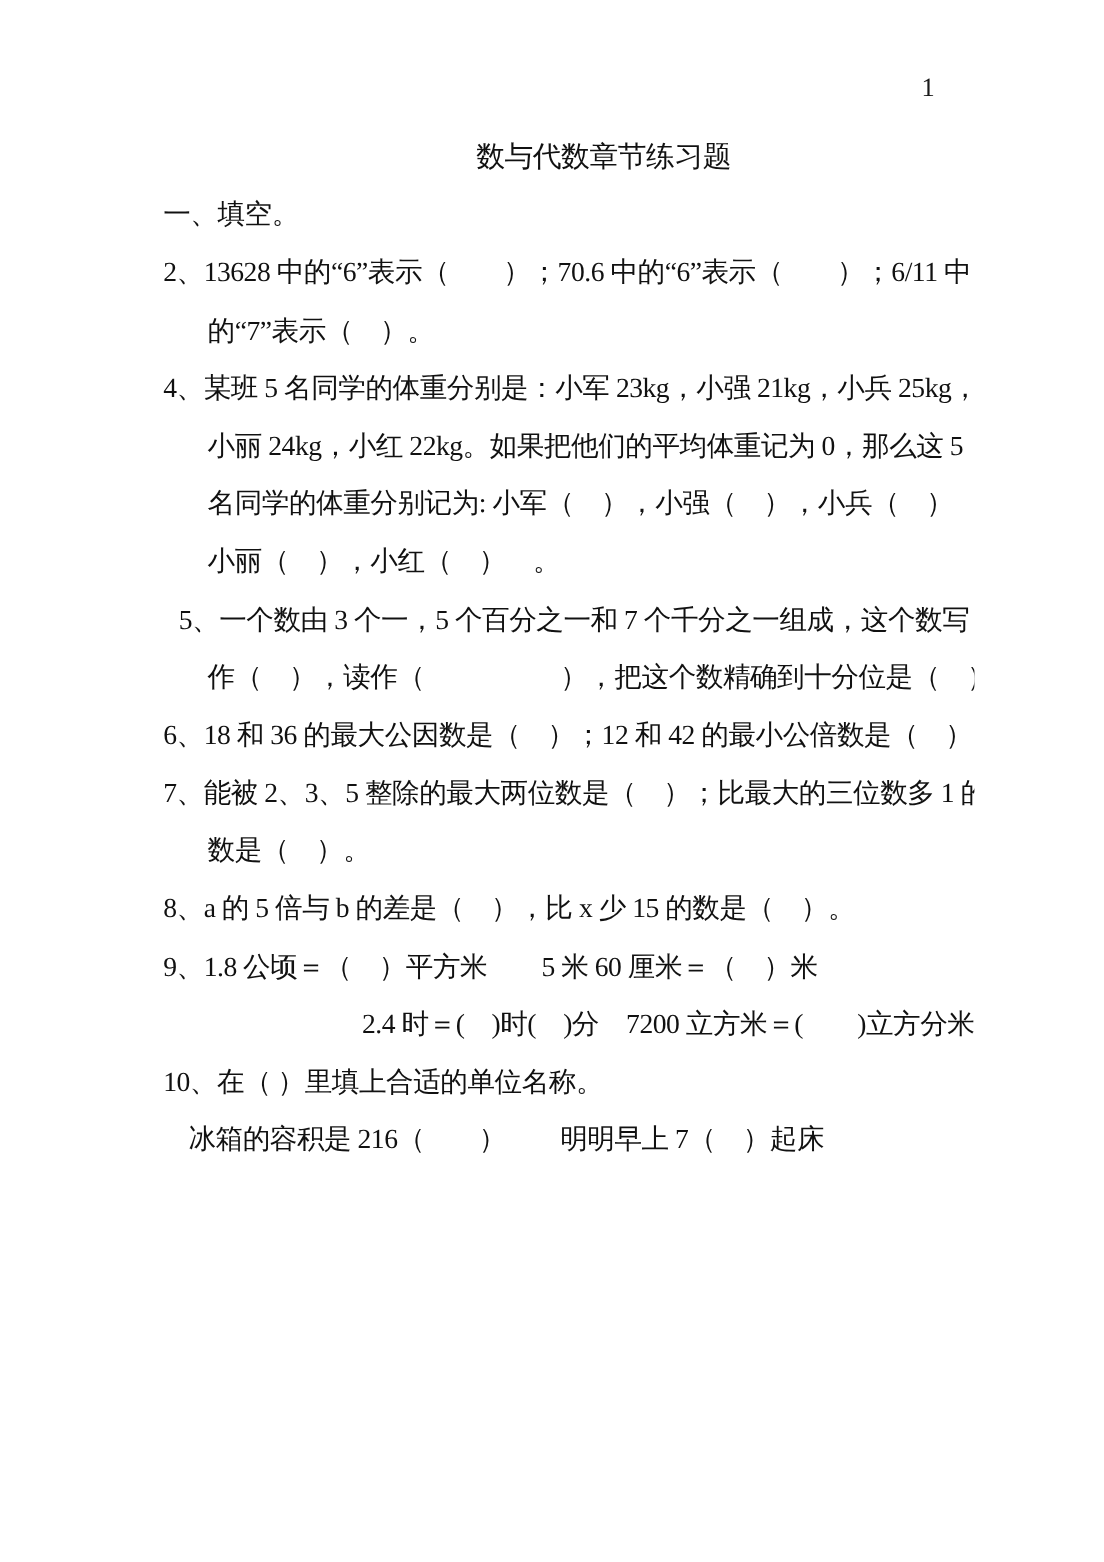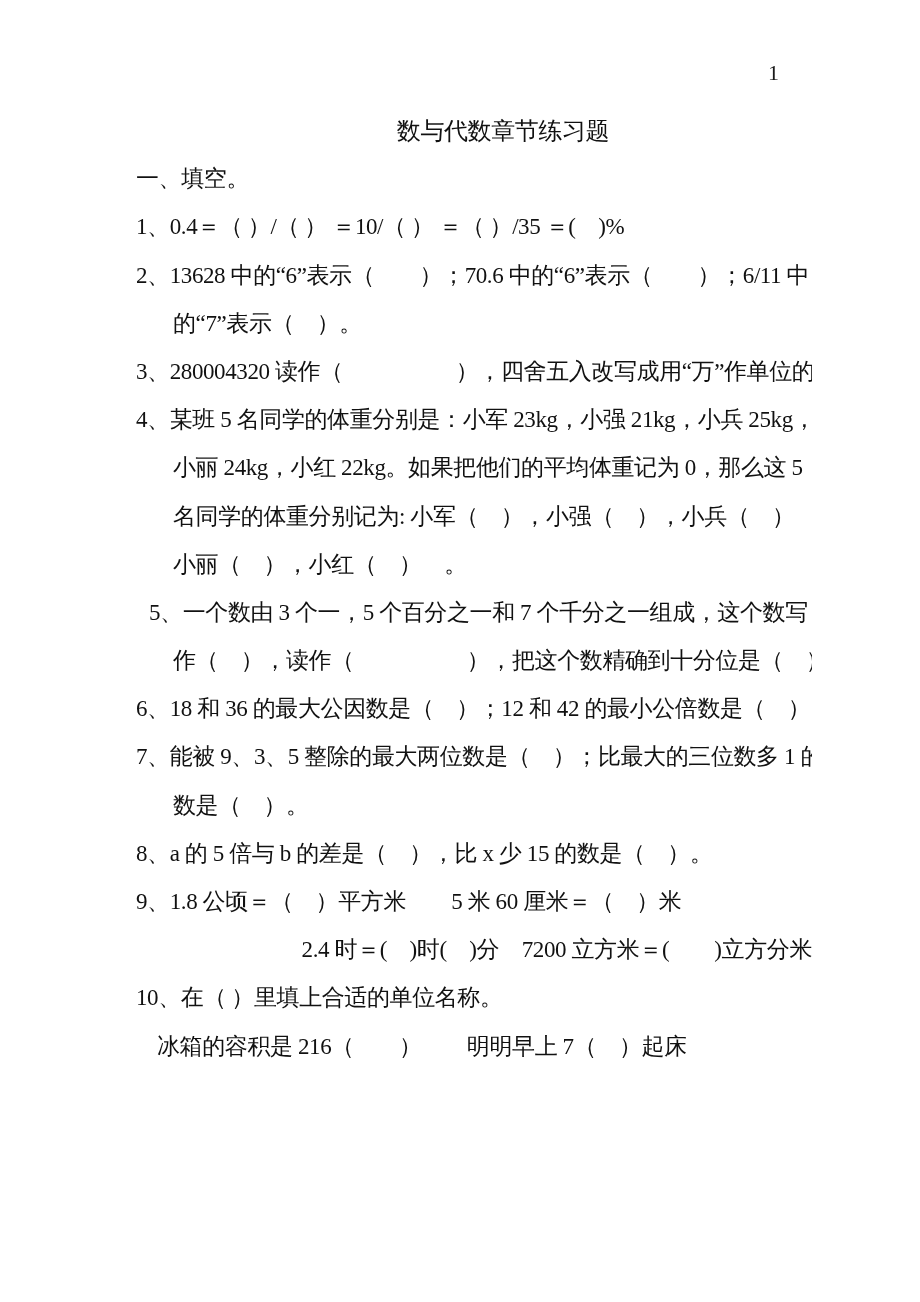--- a/index.html
+++ b/index.html
@@ -59,38 +59,36 @@
 <div class="page">
 
   <div class="page-number">1</div>
 
   <div class="content">
 
     <div class="line title-line">数与代数章节练习题</div>
 
     <div class="line">一、填空。</div>
 
-    <div class="line">1、0.4＝（ ）/（ ） ＝10/（ ） ＝（ ）/35 ＝(　)%</div>
 
     <div class="line">2、13628 中的“6”表示（　　）；70.6 中的“6”表示（　　）；6/11 中</div>
     <div class="line ind-c">的“7”表示（　）。</div>
 
-    <div class="line">3、280004320 读作（　　　　　），四舍五入改写成用“万”作单位的</div>
 
     <div class="line">4、某班 5 名同学的体重分别是：小军 23kg，小强 21kg，小兵 25kg，</div>
     <div class="line ind-c">小丽 24kg，小红 22kg。如果把他们的平均体重记为 0，那么这 5</div>
     <div class="line ind-c">名同学的体重分别记为: 小军（　），小强（　），小兵（　）　，</div>
     <div class="line ind-c">小丽（　），小红（　）　。</div>
 
     <div class="line ind-q5">5、一个数由 3 个一，5 个百分之一和 7 个千分之一组成，这个数写</div>
     <div class="line ind-c">作（　），读作（　　　　　），把这个数精确到十分位是（　）。</div>
 
     <div class="line">6、18 和 36 的最大公因数是（　）；12 和 42 的最小公倍数是（　）。</div>
 
-    <div class="line">7、能被 9、3、5 整除的最大两位数是（　）；比最大的三位数多 1 的</div>
+    <div class="line">7、能被 2、3、5 整除的最大两位数是（　）；比最大的三位数多 1 的</div>
     <div class="line ind-c">数是（　）。</div>
 
     <div class="line">8、a 的 5 倍与 b 的差是（　），比 x 少 15 的数是（　）。</div>
 
     <div class="line">9、1.8 公顷＝（　）平方米　　5 米 60 厘米＝（　）米</div>
     <div class="line ind-c2">2.4 时＝(　)时(　)分　7200 立方米＝(　　)立方分米</div>
 
     <div class="line">10、在（ ）里填上合适的单位名称。</div>
     <div class="line ind-c3">冰箱的容积是 216（　　）　　明明早上 7（　）起床</div>
 

